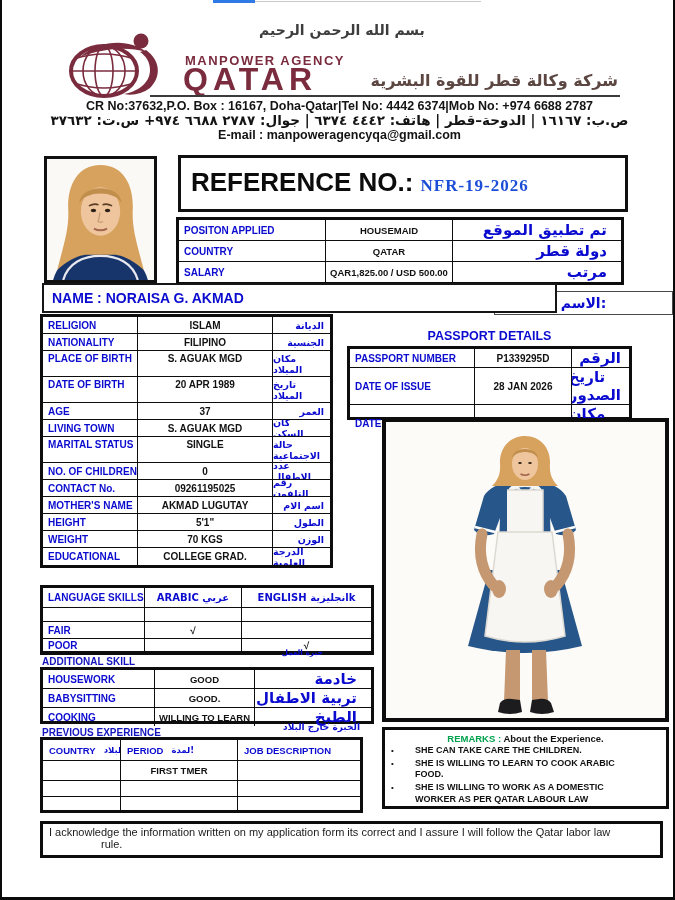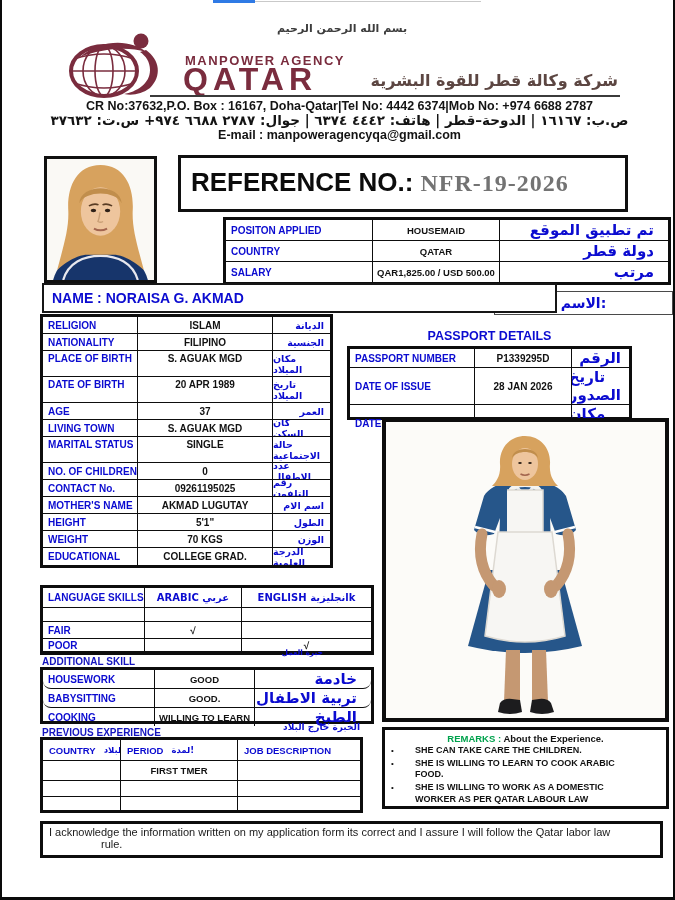--- a/index.html
+++ b/index.html
@@ -7,49 +7,49 @@
     position:relative;width:675px;height:900px;background:#ffffff;
     font-family:"Liberation Sans",sans-serif;overflow:hidden;box-sizing:border-box;
     border-left:2px solid #0a0a0a;border-right:2px solid #0a0a0a;border-bottom:3px solid #0a0a0a;
   }
   .abs{position:absolute;}
   .ar{font-family:"DejaVu Sans",sans-serif;}
   
   .top-blue{left:211px;top:0;width:42px;height:3px;background:#2f7ae5;}
   .top-gray{left:253px;top:1px;width:226px;height:1px;background:#c9c9c9;}
   
-  .bismillah{left:250px;top:22px;width:180px;text-align:center;font-size:11px;color:#3d3d3d;font-weight:bold;}
+  .bismillah{left:250px;top:22px;width:180px;text-align:center;font-size:14px;color:#3d3d3d;font-weight:bold;}
   .logo{left:60px;top:32px;width:120px;height:66px;}
   .agency1{left:183px;top:53px;font-size:13px;font-weight:bold;letter-spacing:1.5px;color:#7a2c3e;}
   .agency2{left:181px;top:61px;font-size:32px;font-weight:bold;letter-spacing:5px;color:#7a2c3e;}
   .agencyAr{left:330px;top:71px;width:286px;text-align:right;font-size:16px;font-weight:bold;color:#5c4642;}
   .hrule{left:148px;top:95px;width:470px;height:2px;background:#3b3b3b;}
   .contact1{left:0;top:99px;width:675px;text-align:center;font-size:12.5px;font-weight:bold;color:#141414;}
   .contactAr{left:0;top:112px;width:675px;text-align:center;font-size:13.5px;font-weight:bold;color:#141414;}
   .email{left:0;top:128px;width:675px;text-align:center;font-size:12.5px;font-weight:bold;color:#141414;}
   
   .headshot{left:42px;top:156px;width:113px;height:127px;border:3.5px solid #101010;box-sizing:border-box;background:#faf9f5;}
   .headshot svg,.bodyphoto svg{display:block;width:100%;height:100%;}
   .bodyphoto{left:380px;top:418px;width:287px;height:304px;border:4px solid #0d0d0d;box-sizing:border-box;background:#fcfbf8;}
   
   .refbox{left:176px;top:155px;width:450px;height:57px;border:3.5px solid #101010;box-sizing:border-box;
           display:flex;align-items:baseline;padding:9px 0 0 10px;}
   .reflabel{font-size:26px;font-weight:bold;color:#0c0c0c;letter-spacing:0px;}
-  .refvalue{font-family:"Liberation Serif",serif;font-size:24px;font-weight:bold;color:#737373;margin-left:7px;letter-spacing:1px;}
+  .refvalue{font-family:"Liberation Serif",serif;font-size:17px;font-weight:bold;color:#1d4ed8;margin-left:7px;letter-spacing:1px;}
   
   .tbl{box-sizing:border-box;border:3px solid #0d0d0d;background:#fff;display:flex;flex-direction:column;}
   .trow{display:flex;align-items:center;border-bottom:1.6px solid #0d0d0d;box-sizing:border-box;}
   .trow:last-child{border-bottom:none;}
   .cell{height:100%;box-sizing:border-box;border-right:1.6px solid #0d0d0d;display:flex;align-items:center;overflow:hidden;}
   .cell:last-child{border-right:none;}
   .lbl{color:#0b0bd0;font-weight:bold;font-size:10px;padding-left:5px;}
   .val{justify-content:center;font-weight:bold;font-size:10px;color:#111;text-align:center;}
   .arb{justify-content:flex-end;padding-right:14px;color:#0b0bd0;font-weight:bold;font-size:15px;}
   
-  .postable{left:174px;top:217px;width:448px;height:68px;margin-left:47px;}
+  .postable{left:174px;top:217px;width:448px;height:68px;}
   .postable .trow{flex:1;}
   .postable .c1{width:147px;}
   .postable .c2{width:127px;font-size:9.5px;}
   .postable .c3{flex:1;}
   
   .namebox{left:40px;top:283px;width:515px;height:30px;border:2.5px solid #161616;box-sizing:border-box;display:flex;align-items:center;background:#fff;z-index:3;}
   .namebox span{font-size:14px;font-weight:bold;color:#0b0bd0;padding-left:8px;white-space:nowrap;}
   .namearbox{left:492px;top:291px;width:179px;height:24px;border:1.5px solid #4a4a4a;box-sizing:border-box;display:flex;align-items:center;justify-content:center;z-index:2;}
   .namearbox span{font-size:14px;font-weight:bold;color:#0b0bd0;}
   
@@ -75,21 +75,21 @@
   .langtable .r2{flex:1;}
   .langtable .c1{width:102px;}
   .langtable .c2{width:97px;justify-content:center;}
   .langtable .c3{flex:1;justify-content:center;padding-right:0;}
   .langtable .hdr{color:#0b0bd0;font-weight:bold;font-size:10px;}
   .chk{font-size:10px;font-weight:bold;color:#222;}
   .langfoot{position:absolute;right:48px;bottom:-5px;font-size:7.5px;font-weight:bold;color:#0b0bd0;background:transparent;}
   
   .addtitle{left:40px;top:656px;font-size:10px;font-weight:bold;color:#1414bf;}
   .addtable{left:38px;top:667px;width:334px;height:57px;}
-  .addtable .trow{flex:1;border-radius:8px;}
+  .addtable .trow{flex:1;}
   .addtable .c1{width:112px;}
   .addtable .c2{width:100px;font-size:9.5px;}
   .addtable .c3{flex:1;}
   
   .prevtitle{left:40px;top:727px;font-size:10px;font-weight:bold;color:#1414bf;}
   .prevtitleAr{left:225px;top:722px;width:133px;text-align:right;font-size:9px;font-weight:bold;color:#0b0bd0;}
   .prevtable{left:38px;top:737px;width:323px;height:76px;}
   .prevtable .rh{height:21px;}
   .prevtable .ra{height:20px;}
   .prevtable .rb{height:16px;}

